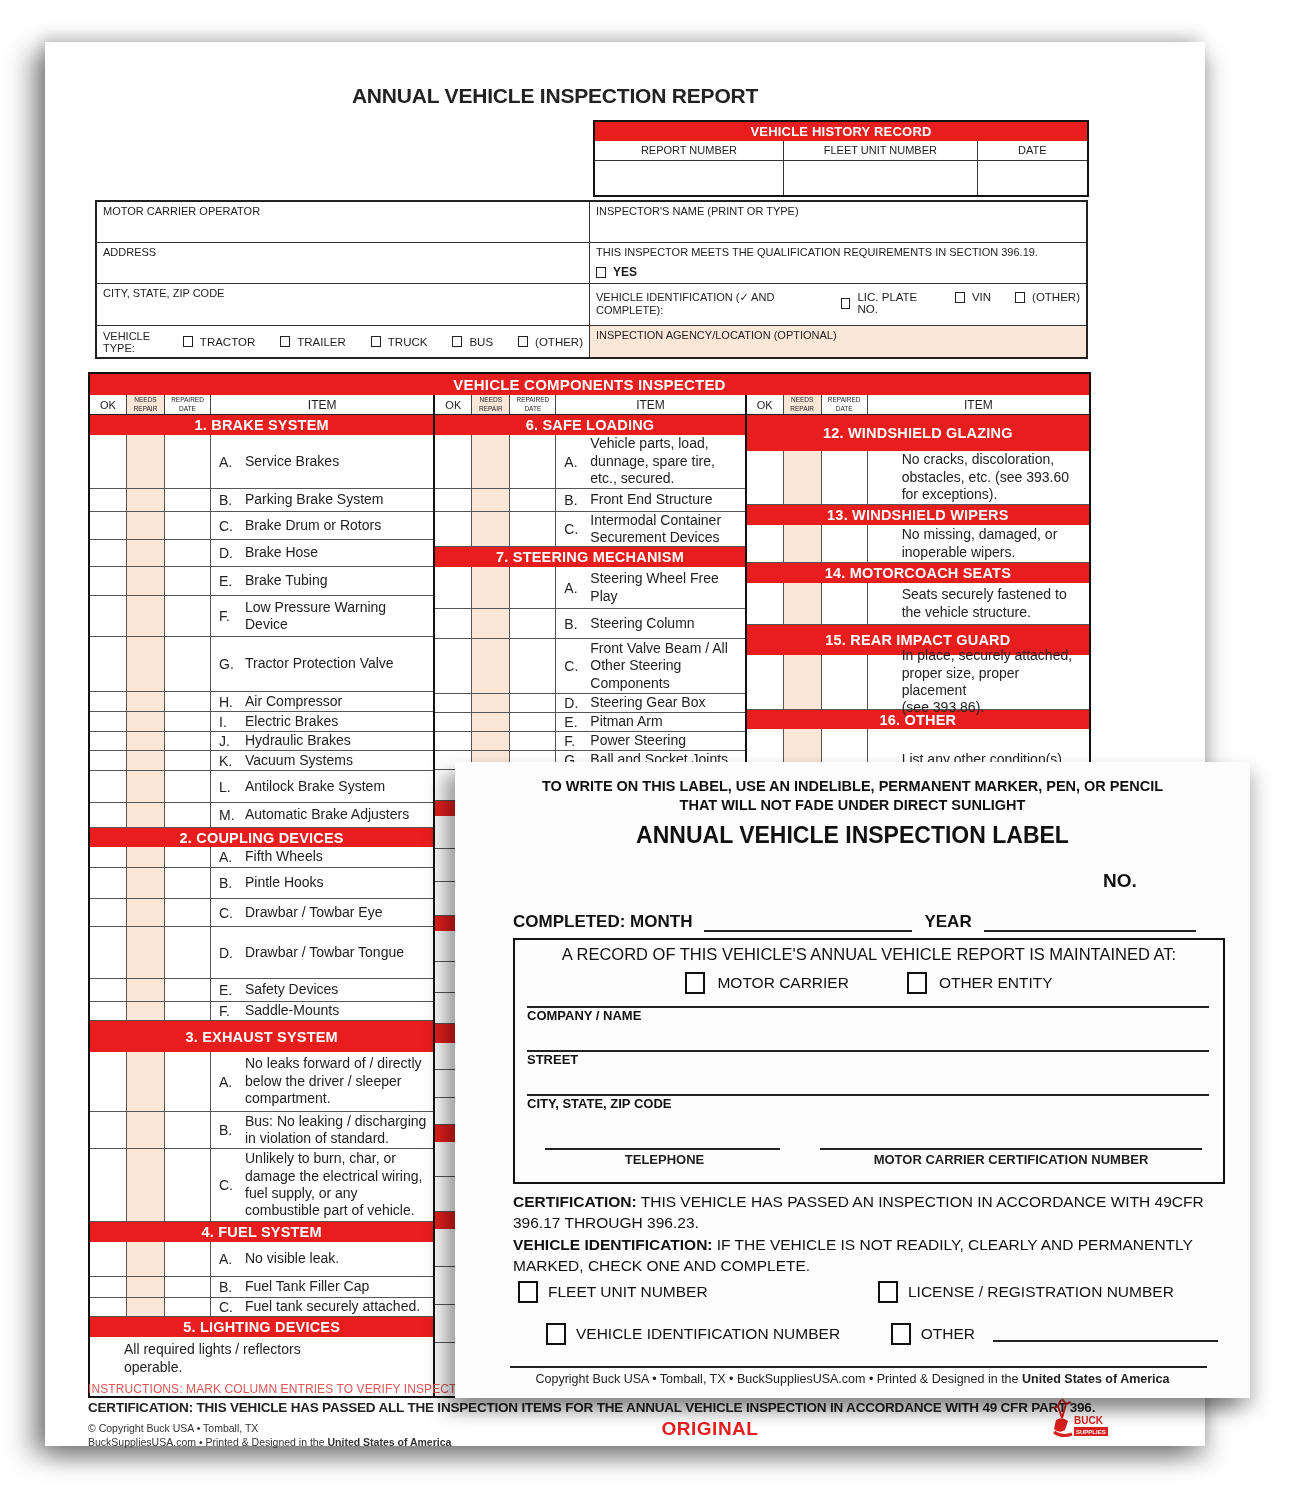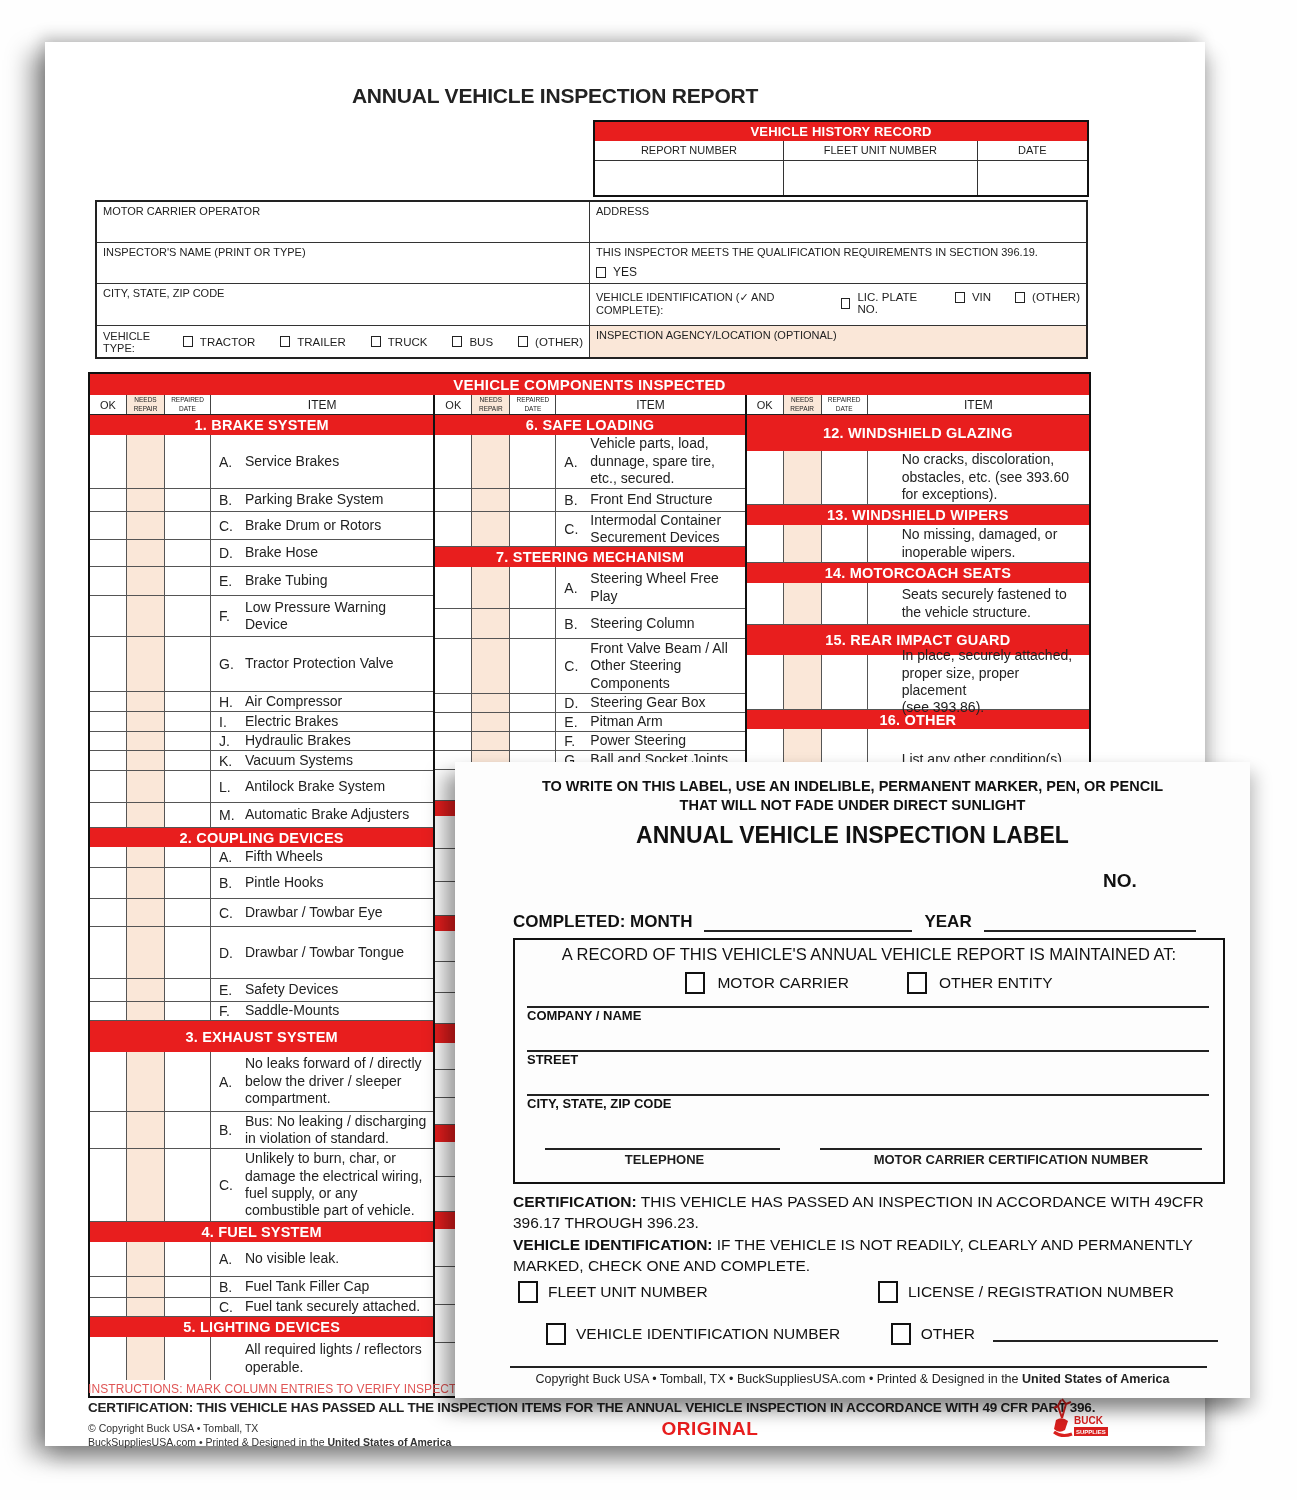--- a/index.html
+++ b/index.html
@@ -30,21 +30,21 @@
 
   
   .info { position:absolute; left:50px; top:158px; width:993px; border:2px solid #222;
           display:grid; grid-template-columns:49.85% 50.15%; grid-template-rows:41px 41px 42px 31px; }
   .info > div { border-right:1px solid #333; border-bottom:1px solid #333; padding:3px 6px; font-size:11px; position:relative; }
   .info > div:nth-child(2n) { border-right:none; }
   .info > div:nth-child(7), .info > div:nth-child(8) { border-bottom:none; }
   .flabel { font-size:11px; color:#222; letter-spacing:0; }
   .peach-bg { background:var(--peach); }
   .cbx { display:inline-block; width:10px; height:11px; border:1.4px solid #222; background:#fff; vertical-align:-2px; }
-  .yes-row { margin-top:7px; font-weight:normal; font-size:12px; display:flex; gap:7px; align-items:center; }
+  .yes-row { margin-top:7px; font-weight:bold; font-size:12px; display:flex; gap:7px; align-items:center; }
   .opts { display:flex; gap:24px; align-items:flex-start; margin-top:3px; font-size:11.5px; }
   .opt { display:flex; gap:7px; align-items:center; }
   .vt-row { display:flex; gap:25px; align-items:center; height:100%; font-size:11.5px; }
 
   
   .comp { position:absolute; left:43px; top:330px; width:1003px; border:2px solid #111; background:#fff; }
   .comp-bar { height:21px; background:var(--red); color:#fff; font-weight:bold; font-size:15px; text-align:center; line-height:21px; letter-spacing:.2px; }
   .comp-groups { display:flex; align-items:stretch; }
   .grp { border-right:2px solid #111; }
   .grp:last-child { border-right:none; }
@@ -129,22 +129,22 @@
       </div>
       <div class="hist-empty">
         <div class="he w1"></div>
         <div class="he w2"></div>
         <div class="he w3"></div>
       </div>
     </div>
 
     <div class="info">
       <div><span class="flabel">MOTOR CARRIER OPERATOR</span></div>
+      <div><span class="flabel">INSPECTOR'S NAME (PRINT OR TYPE)</span></div>
       <div><span class="flabel">ADDRESS</span></div>
-      <div><span class="flabel">INSPECTOR'S NAME (PRINT OR TYPE)</span></div>
       <div>
         <span class="flabel">THIS INSPECTOR MEETS THE QUALIFICATION REQUIREMENTS IN SECTION 396.19.</span>
         <div class="yes-row">
             <span class="cbx"></span>
             <span>YES</span>
           </div>
       </div>
       <div><span class="flabel">CITY, STATE, ZIP CODE</span></div>
       <div>
         <div class="opts" style="margin-top:4px;">
@@ -491,21 +491,21 @@
               <div class="c nd"></div>
               <div class="c dt"></div>
               <div class="c it">
                 <span class="lt">C.</span>
                 <div class="tx">
                   <div>Fuel tank securely attached.</div>
                 </div>
               </div>
             </div>
             <div class="sec" style="height: 20px;">5. LIGHTING DEVICES</div>
-            <div class="row" style="height: 43px;">
+            <div class="row" style="height: 43px; flex-direction: column;">
               <div class="c ok"></div>
               <div class="c nd"></div>
               <div class="c dt"></div>
               <div class="c it">
                 <span class="lt"></span>
                 <div class="tx">
                   <div>All required lights / reflectors</div>
                   <div>operable.</div>
                 </div>
               </div>

